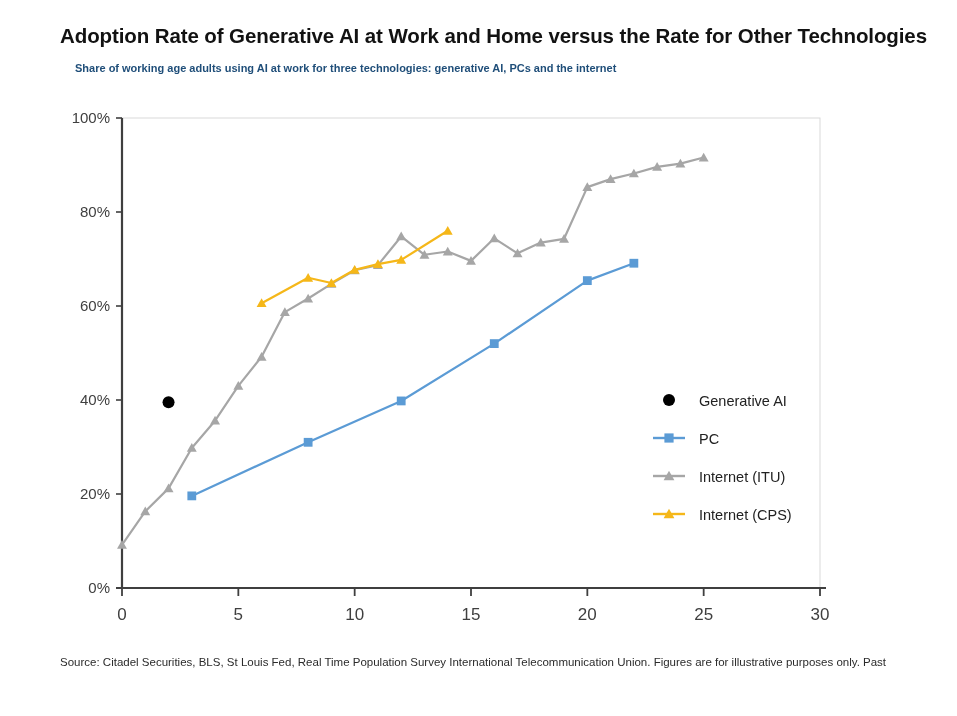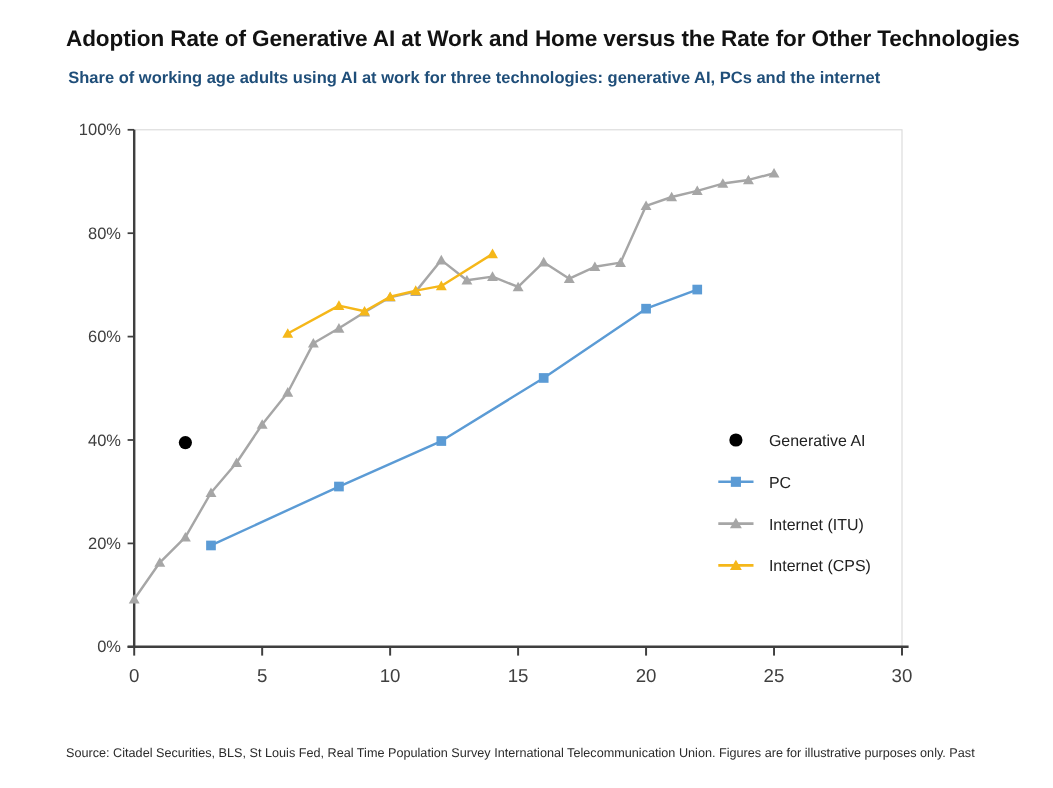--- a/index.html
+++ b/index.html
@@ -27,24 +27,24 @@
     left: 60px;
     top: 24px;
     width: 870px;
     font-size: 20.5px;
     font-weight: bold;
     letter-spacing: -0.1px;
     color: #121212;
   }
   #chart-subtitle {
     position: absolute;
-    left: 62px;
+    left: 75px;
     top: 62px;
     width: 800px;
-    font-size: 15px;
+    font-size: 11px;
     font-weight: bold;
     color: #1f4e79;
   }
   #plot-wrap {
     position: absolute;
     left: 60px;
     top: 100px;
     width: 840px;
     height: 540px;
   }
@@ -68,21 +68,21 @@
   }
   #footnote {
     position: absolute;
     left: 60px;
     top: 652px;
     width: 860px;
     font-size: 11.5px;
     line-height: 1.9;
     color: #2b2b2b;
   }
-  #footnote div { white-space: normal; margin-top: 23px; }
+  #footnote div { white-space: normal; }
 </style>
 </head>
 <body>
 
 <div class="page">
 
   <div id="chart-title">Adoption Rate of Generative AI at Work and Home versus the Rate for Other Technologies</div>
   <div id="chart-subtitle">Share of working age adults using AI at work for three technologies: generative AI, PCs and the internet</div>
 
   <div id="plot-wrap">

